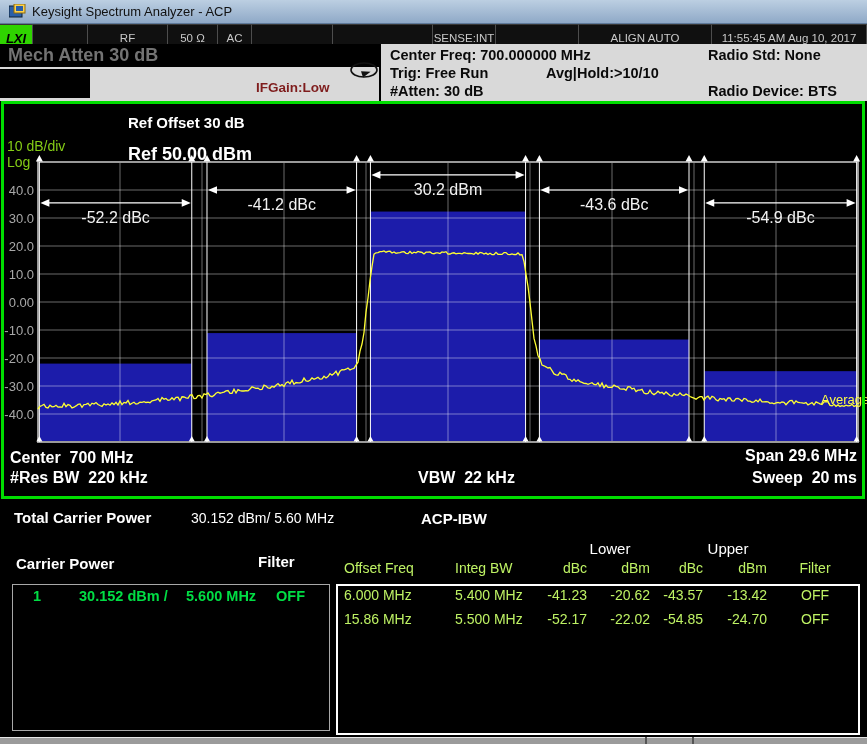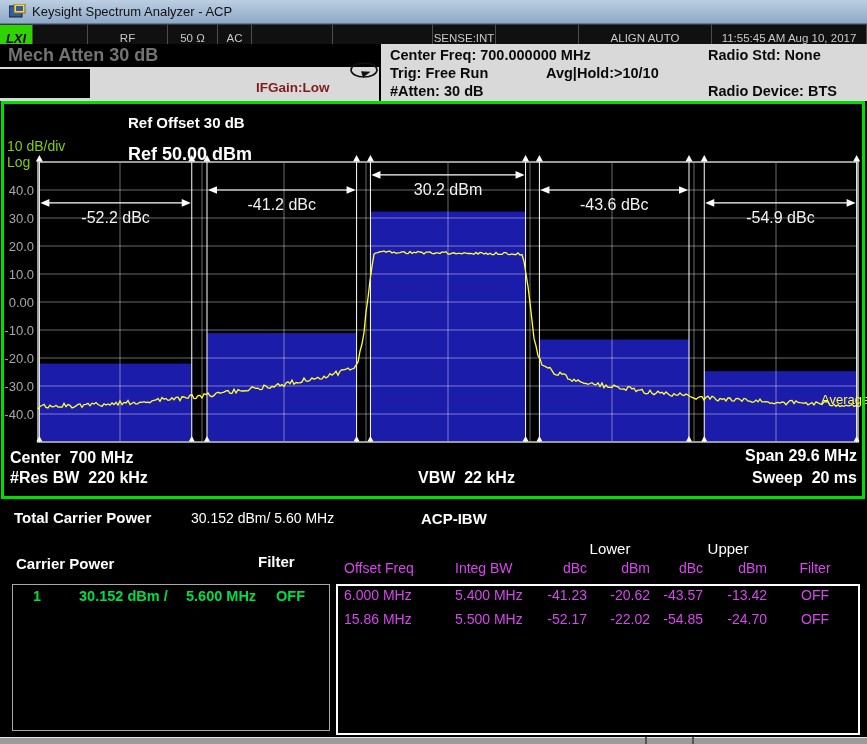--- a/index.html
+++ b/index.html
@@ -53,21 +53,21 @@
   #total-value{left:174px;top:10px;font-size:14px;margin-left:17px;}
   #mode-label{left:421px;top:10px;font-size:15px;font-weight:bold;}
   #cp-title{left:16px;top:55px;font-size:15px;font-weight:bold;}
   #cp-filter-hdr{left:258px;top:53px;font-size:15px;font-weight:bold;}
   #cp-box{left:12px;top:84px;width:318px;height:147px;border:1px solid #a8a8a8;box-sizing:border-box;}
   .cp-row{position:absolute;left:0;width:100%;height:22px;font-size:14.5px;font-weight:bold;}
   .cp-row span{position:absolute;top:0;}
   #lower-hdr{left:570px;top:40px;width:80px;text-align:center;font-size:15px;}
   #upper-hdr{left:688px;top:40px;width:80px;text-align:center;font-size:15px;}
   .ogrid{position:absolute;left:340px;width:520px;display:grid;
-         grid-template-columns:112px 78px 60px 63px 53px 64px 90px;font-size:14px;color:#d946ef;}
+         grid-template-columns:112px 78px 60px 63px 53px 64px 90px;font-size:14px;color:#bef264;}
   .ogrid .c-l{text-align:left;padding-left:4px;}
   .ogrid .c-l2{text-align:left;padding-left:3px;}
   .ogrid .c-r{text-align:right;padding-right:3px;}
   .ogrid .c-c{text-align:center;}
   #ohead{top:60px;}
   #obox{left:336px;top:84px;width:524px;height:151px;border:2px solid #fff;box-sizing:border-box;}
   #bstrip{left:0;top:237px;width:867px;height:7px;background:#9b9b9b;border-top:1px solid #e6e6e6;box-sizing:border-box;}
   .bdiv{position:absolute;top:237px;width:2px;height:7px;background:#555;}
 </style>
 </head>

